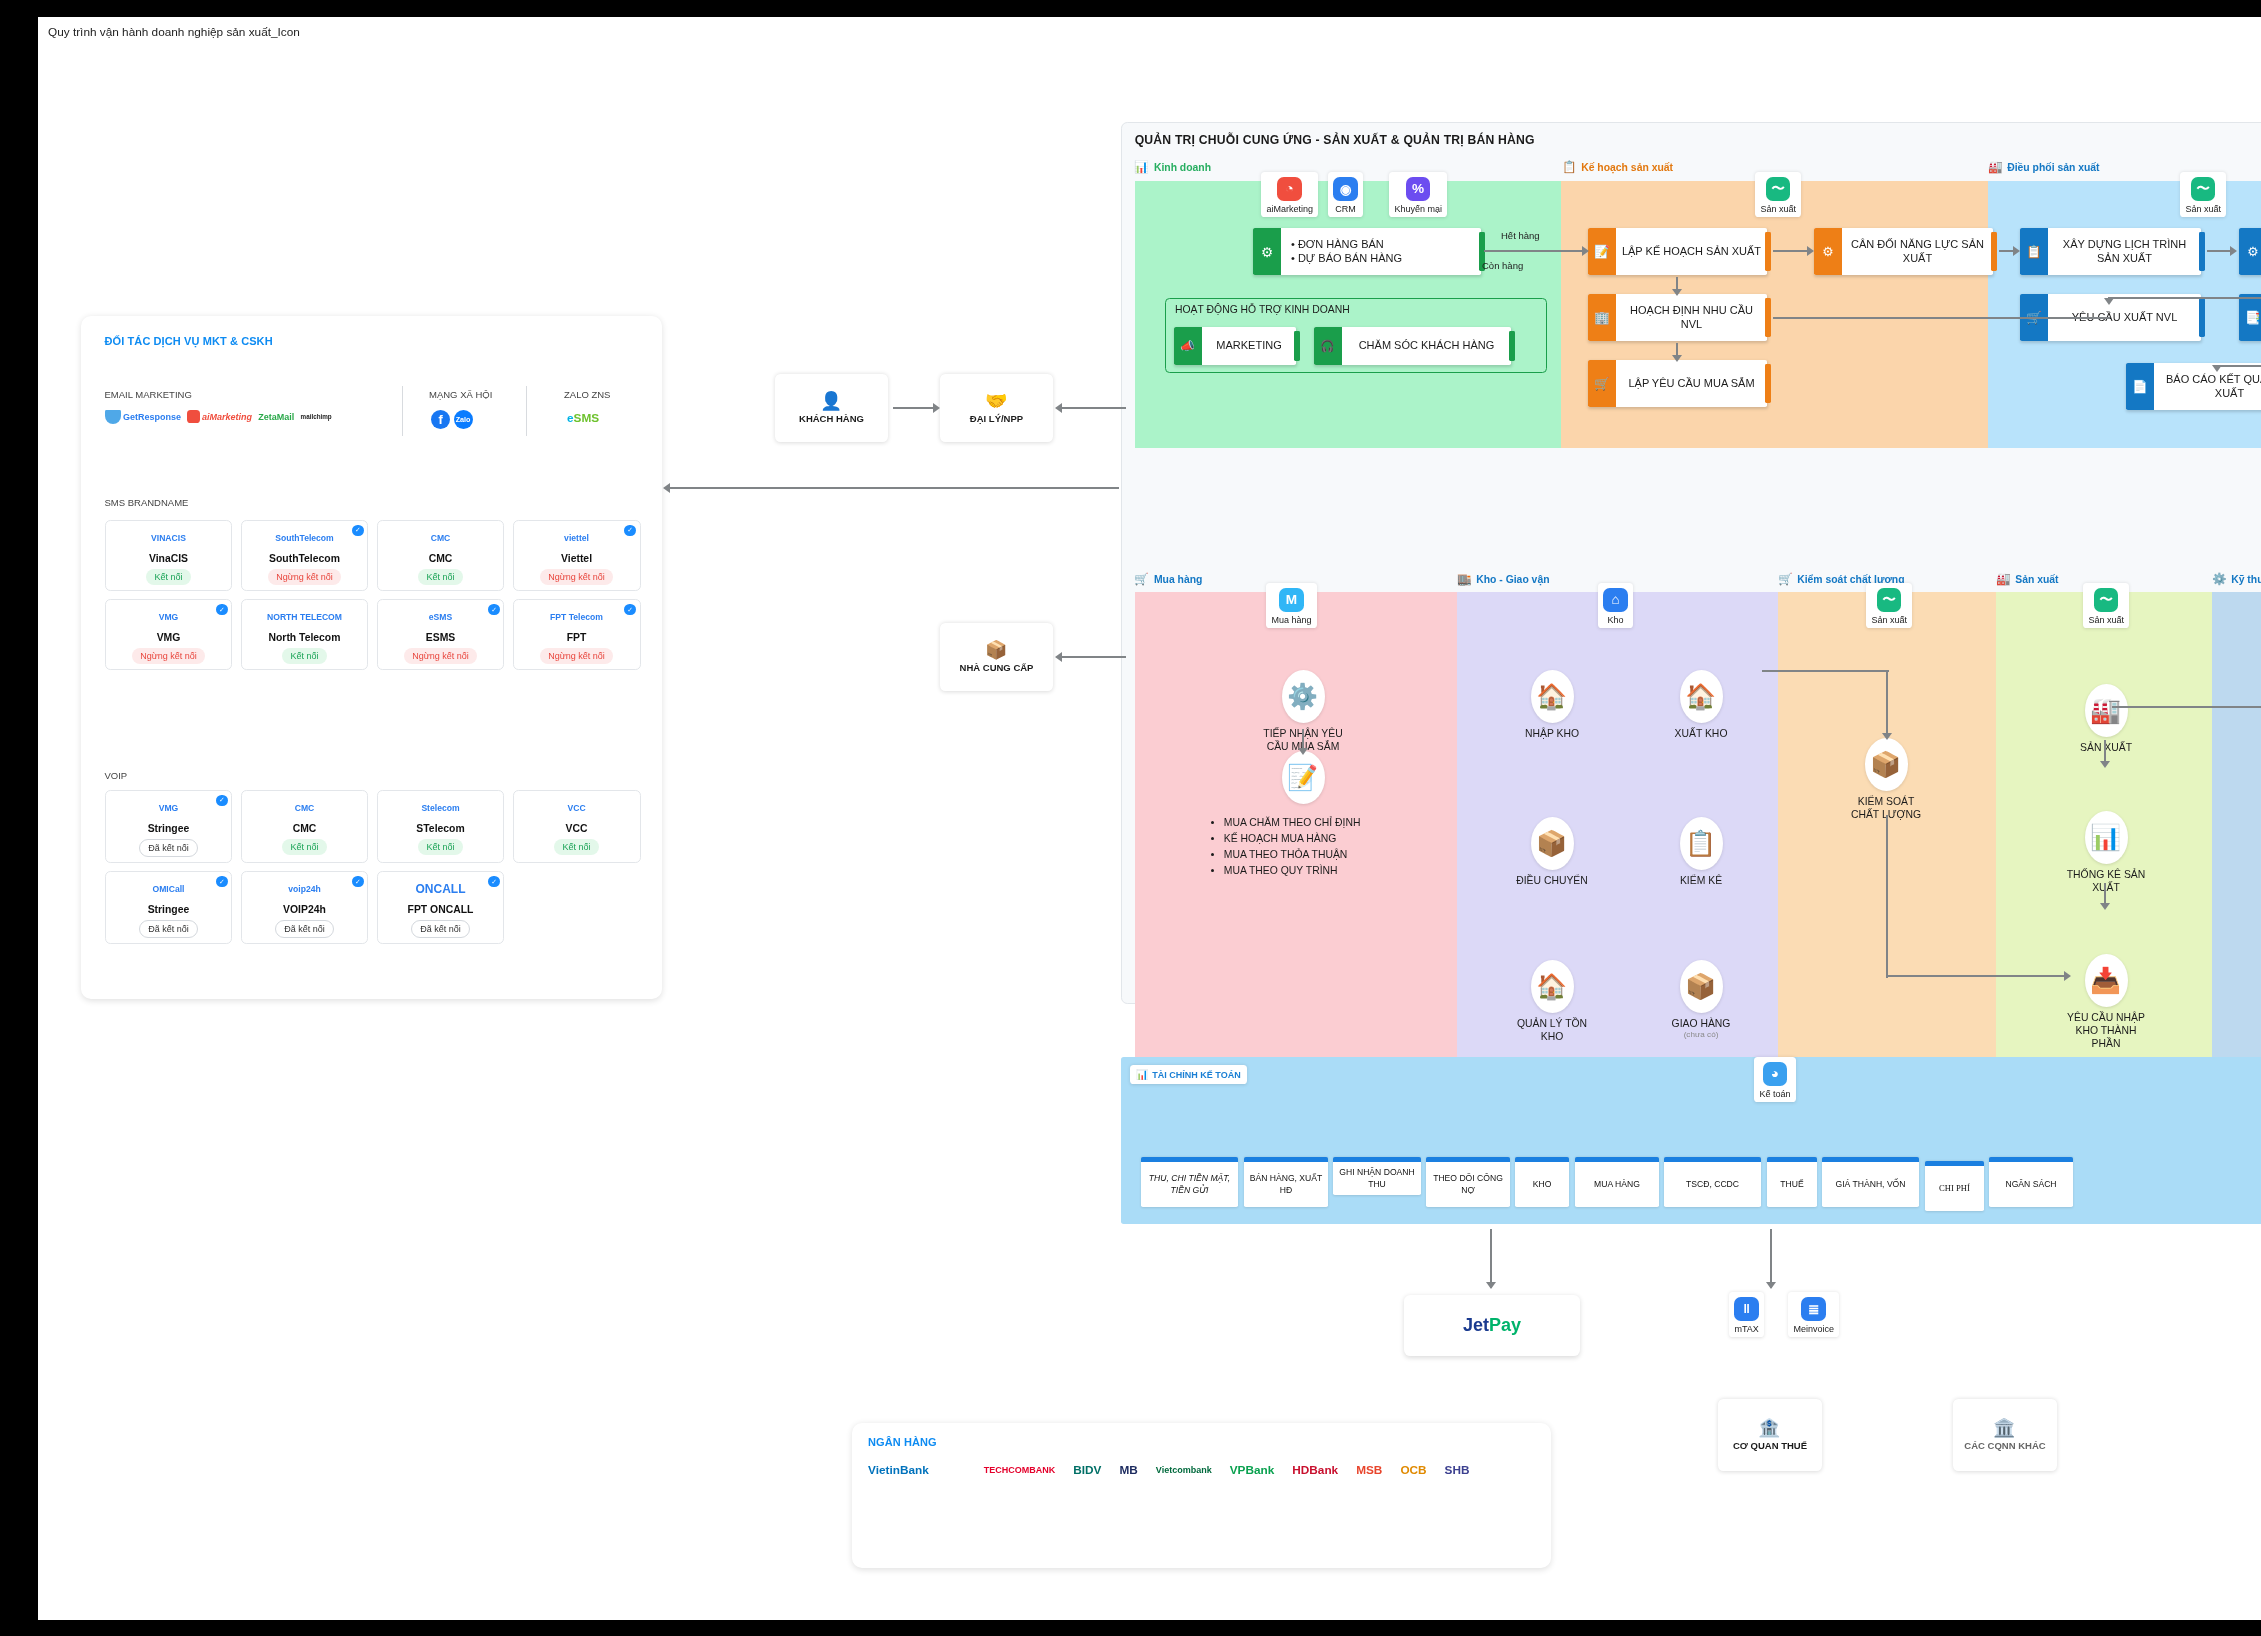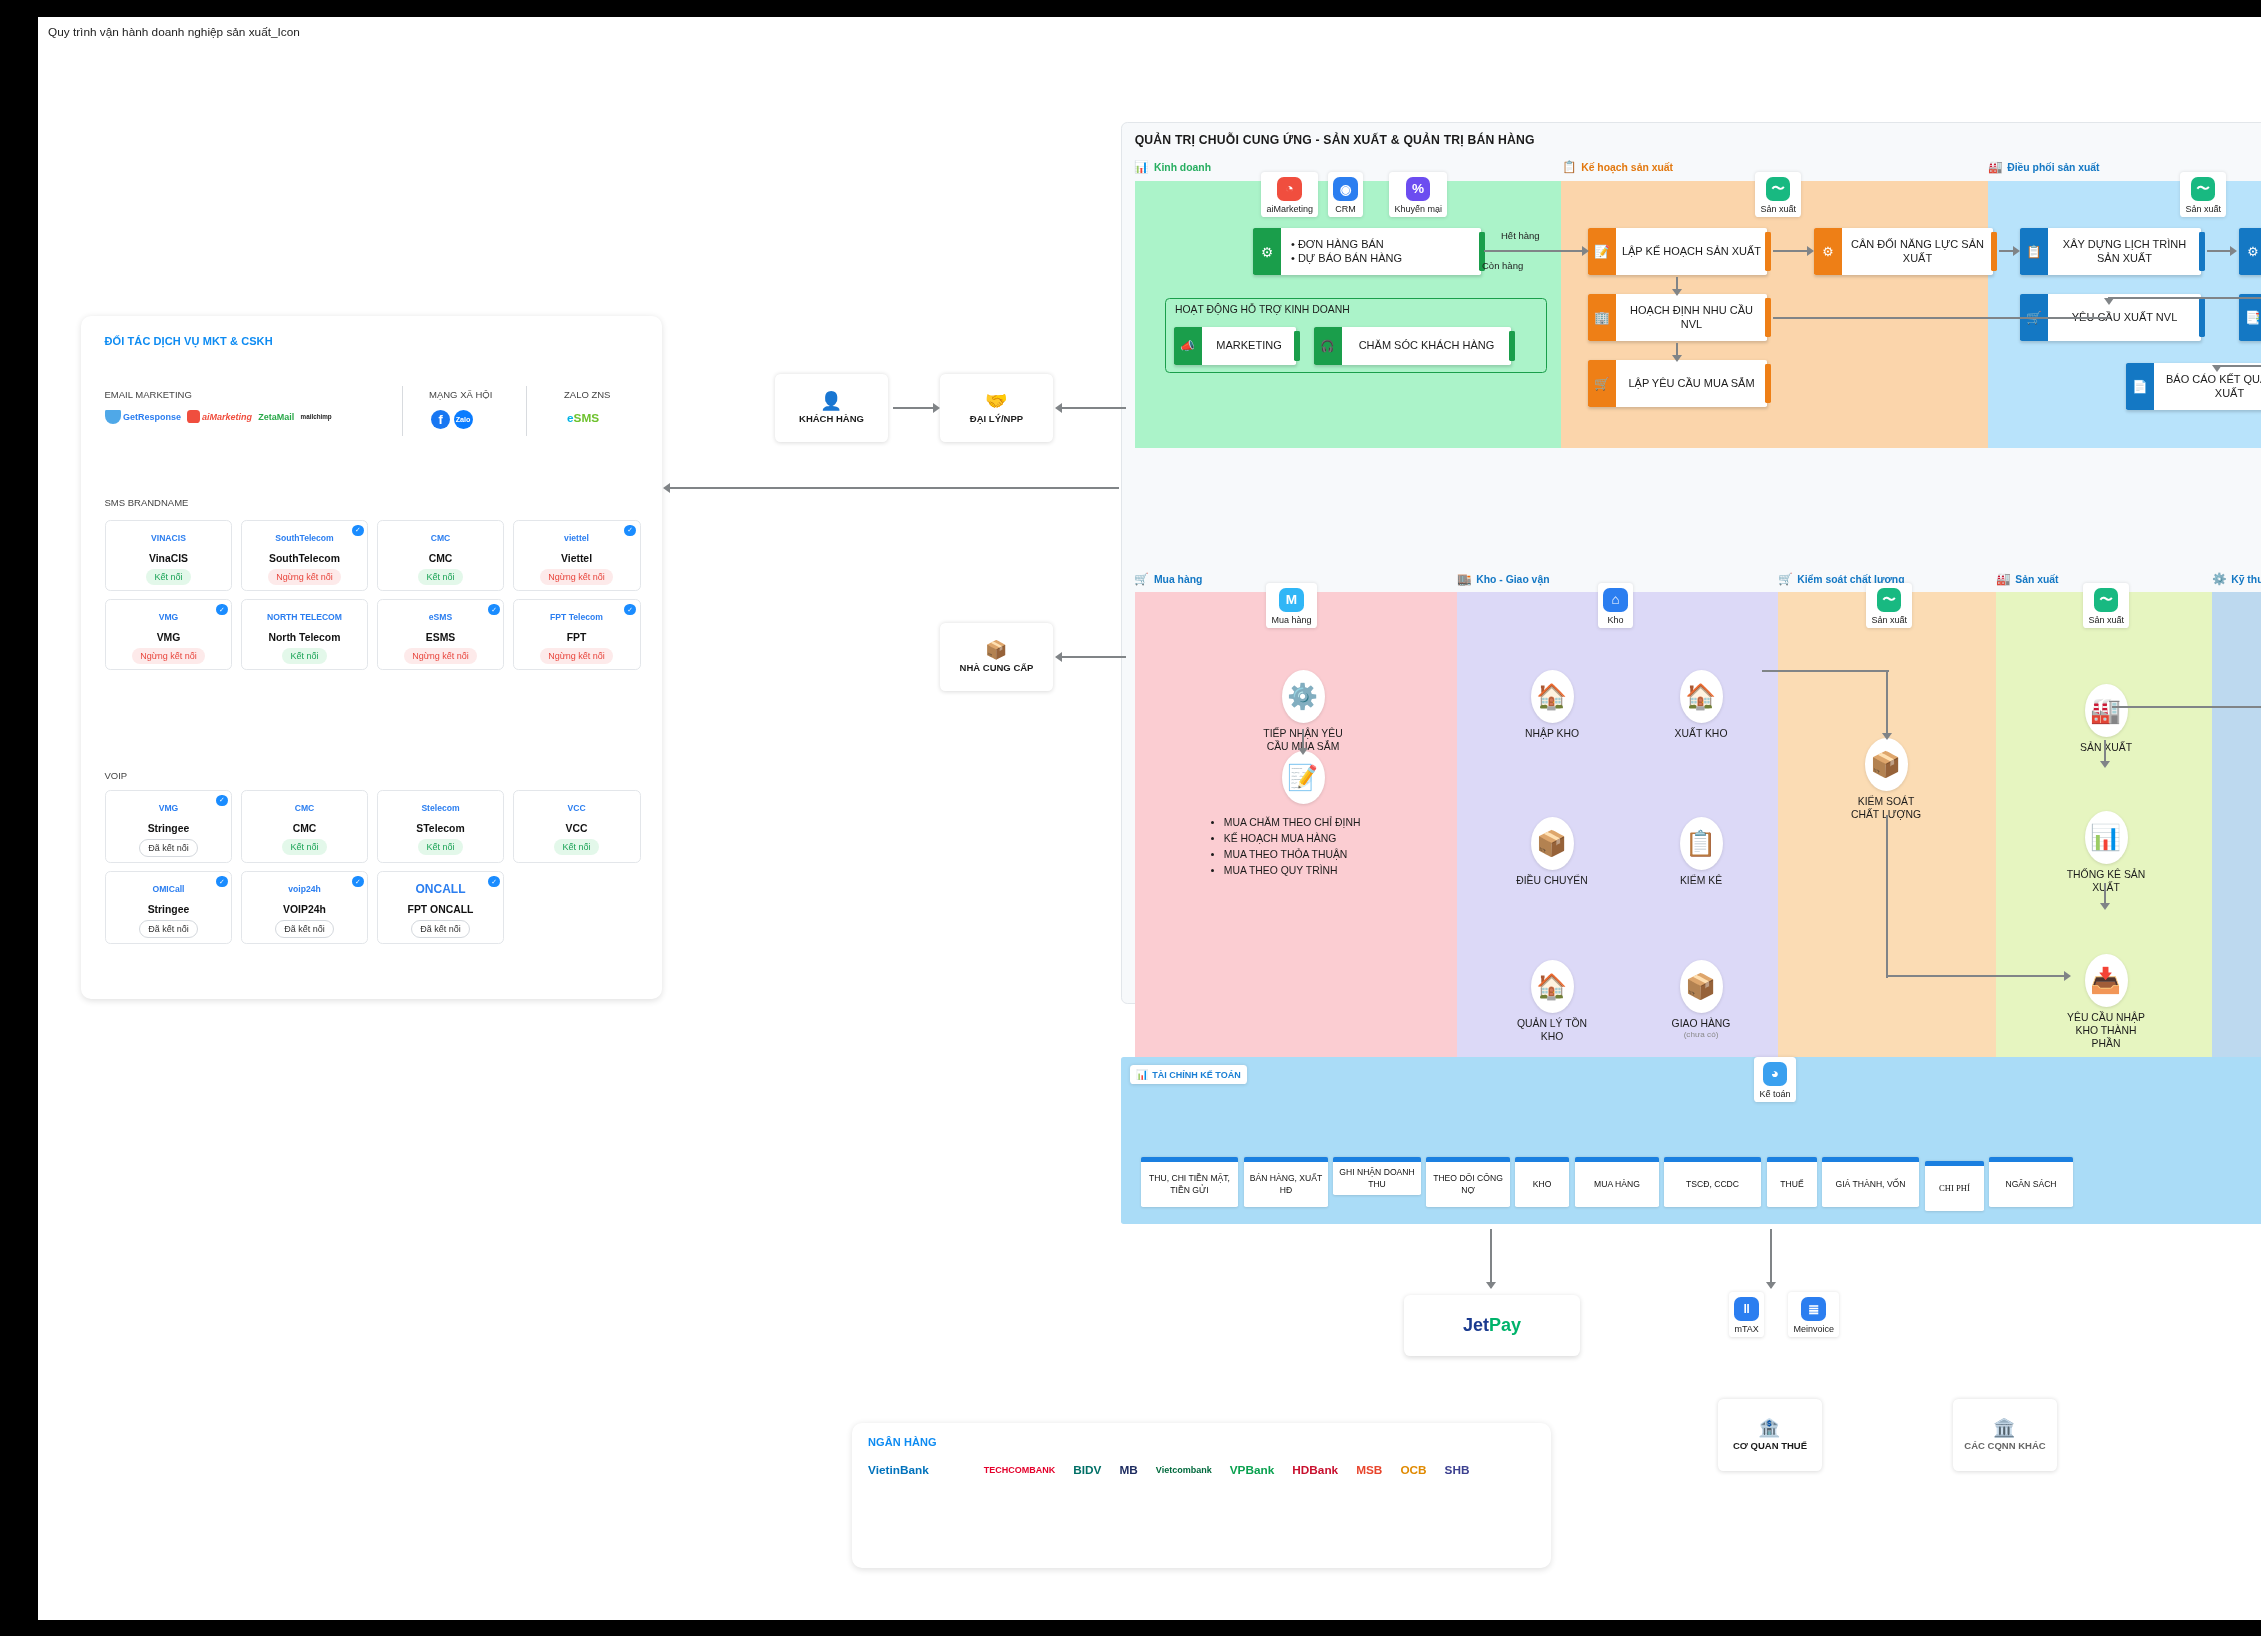--- a/index.html
+++ b/index.html
@@ -503,21 +503,21 @@
   <div class="fin abs" style="left:1083px; top:1040px; width:1345px; height:167px;"></div>
   <div class="fintag" style="left:1092px; top:1048px;">
     <span style="font-size:10px;">📊</span>
     <span class="ft">TÀI CHÍNH KẾ TOÁN</span>
   </div>
   <div class="appchip" style="left:1716px; top:1040px;">
     <div class="ico" style="background:#3aa0ef;">◕</div>
     <div class="alab">Kế toán</div>
   </div>
   <div class="abs" id="fin-cols" style="left:1103px; top:1140px;">
-        <div class="fcol" style="left: 0px; top: 0px; width: 97px; height: 50px;">THU, CHI TIỀN MẶT, TIỀN GỬI</div>
+        <div class="fcol" style="left: 0px; top: 0px; width: 97px; height: 50px; font-style: italic;">THU, CHI TIỀN MẶT, TIỀN GỬI</div>
         <div class="fcol" style="left: 103px; top: 0px; width: 84px; height: 50px;">BÁN HÀNG, XUẤT HĐ</div>
         <div class="fcol" style="left: 192px; top: 0px; width: 88px; height: 38px;">GHI NHẬN DOANH THU</div>
         <div class="fcol" style="left: 285px; top: 0px; width: 84px; height: 50px;">THEO DÕI CÔNG NỢ</div>
         <div class="fcol" style="left: 374px; top: 0px; width: 54px; height: 50px;">KHO</div>
         <div class="fcol" style="left: 434px; top: 0px; width: 84px; height: 50px;">MUA HÀNG</div>
         <div class="fcol" style="left: 523px; top: 0px; width: 97px; height: 50px;">TSCĐ, CCDC</div>
         <div class="fcol" style="left: 626px; top: 0px; width: 50px; height: 50px;">THUẾ</div>
         <div class="fcol" style="left: 681px; top: 0px; width: 97px; height: 50px;">GIÁ THÀNH, VỐN</div>
         <div class="fcol" style="left: 784px; top: 4px; width: 59px; height: 50px; font-family: Liberation Serif, serif;">CHI PHÍ</div>
         <div class="fcol" style="left: 848px; top: 0px; width: 84px; height: 50px;">NGÂN SÁCH</div>

